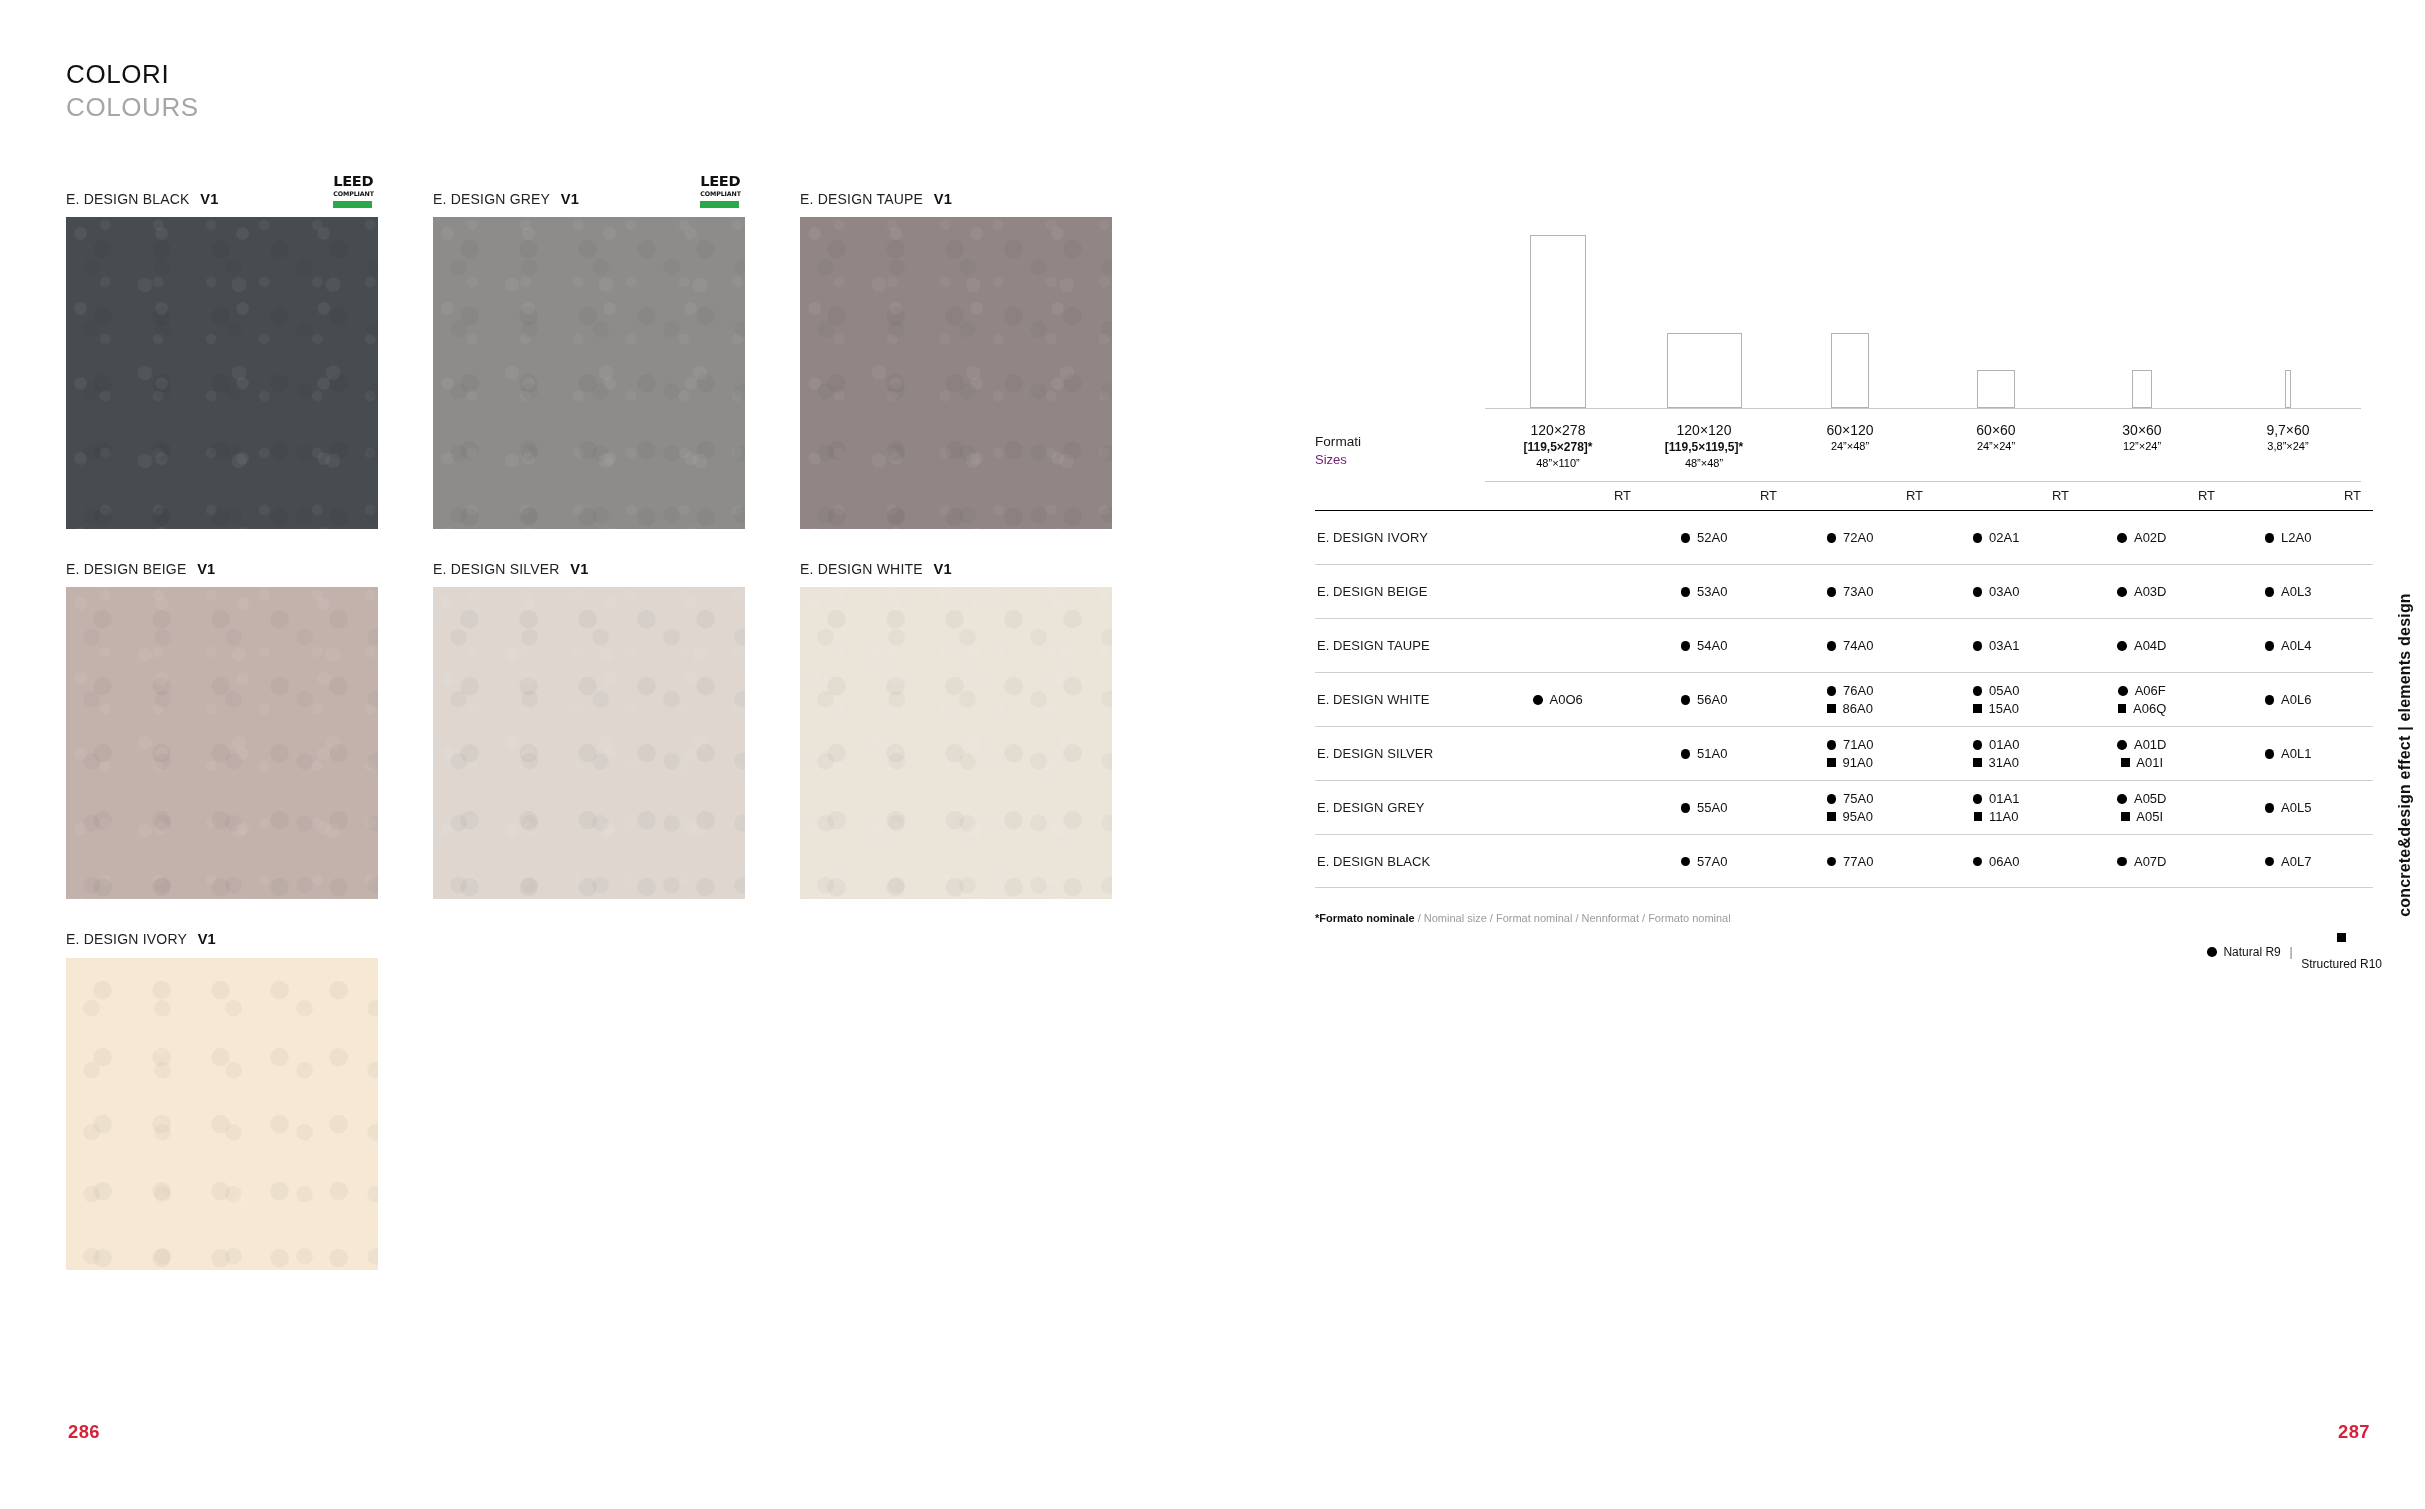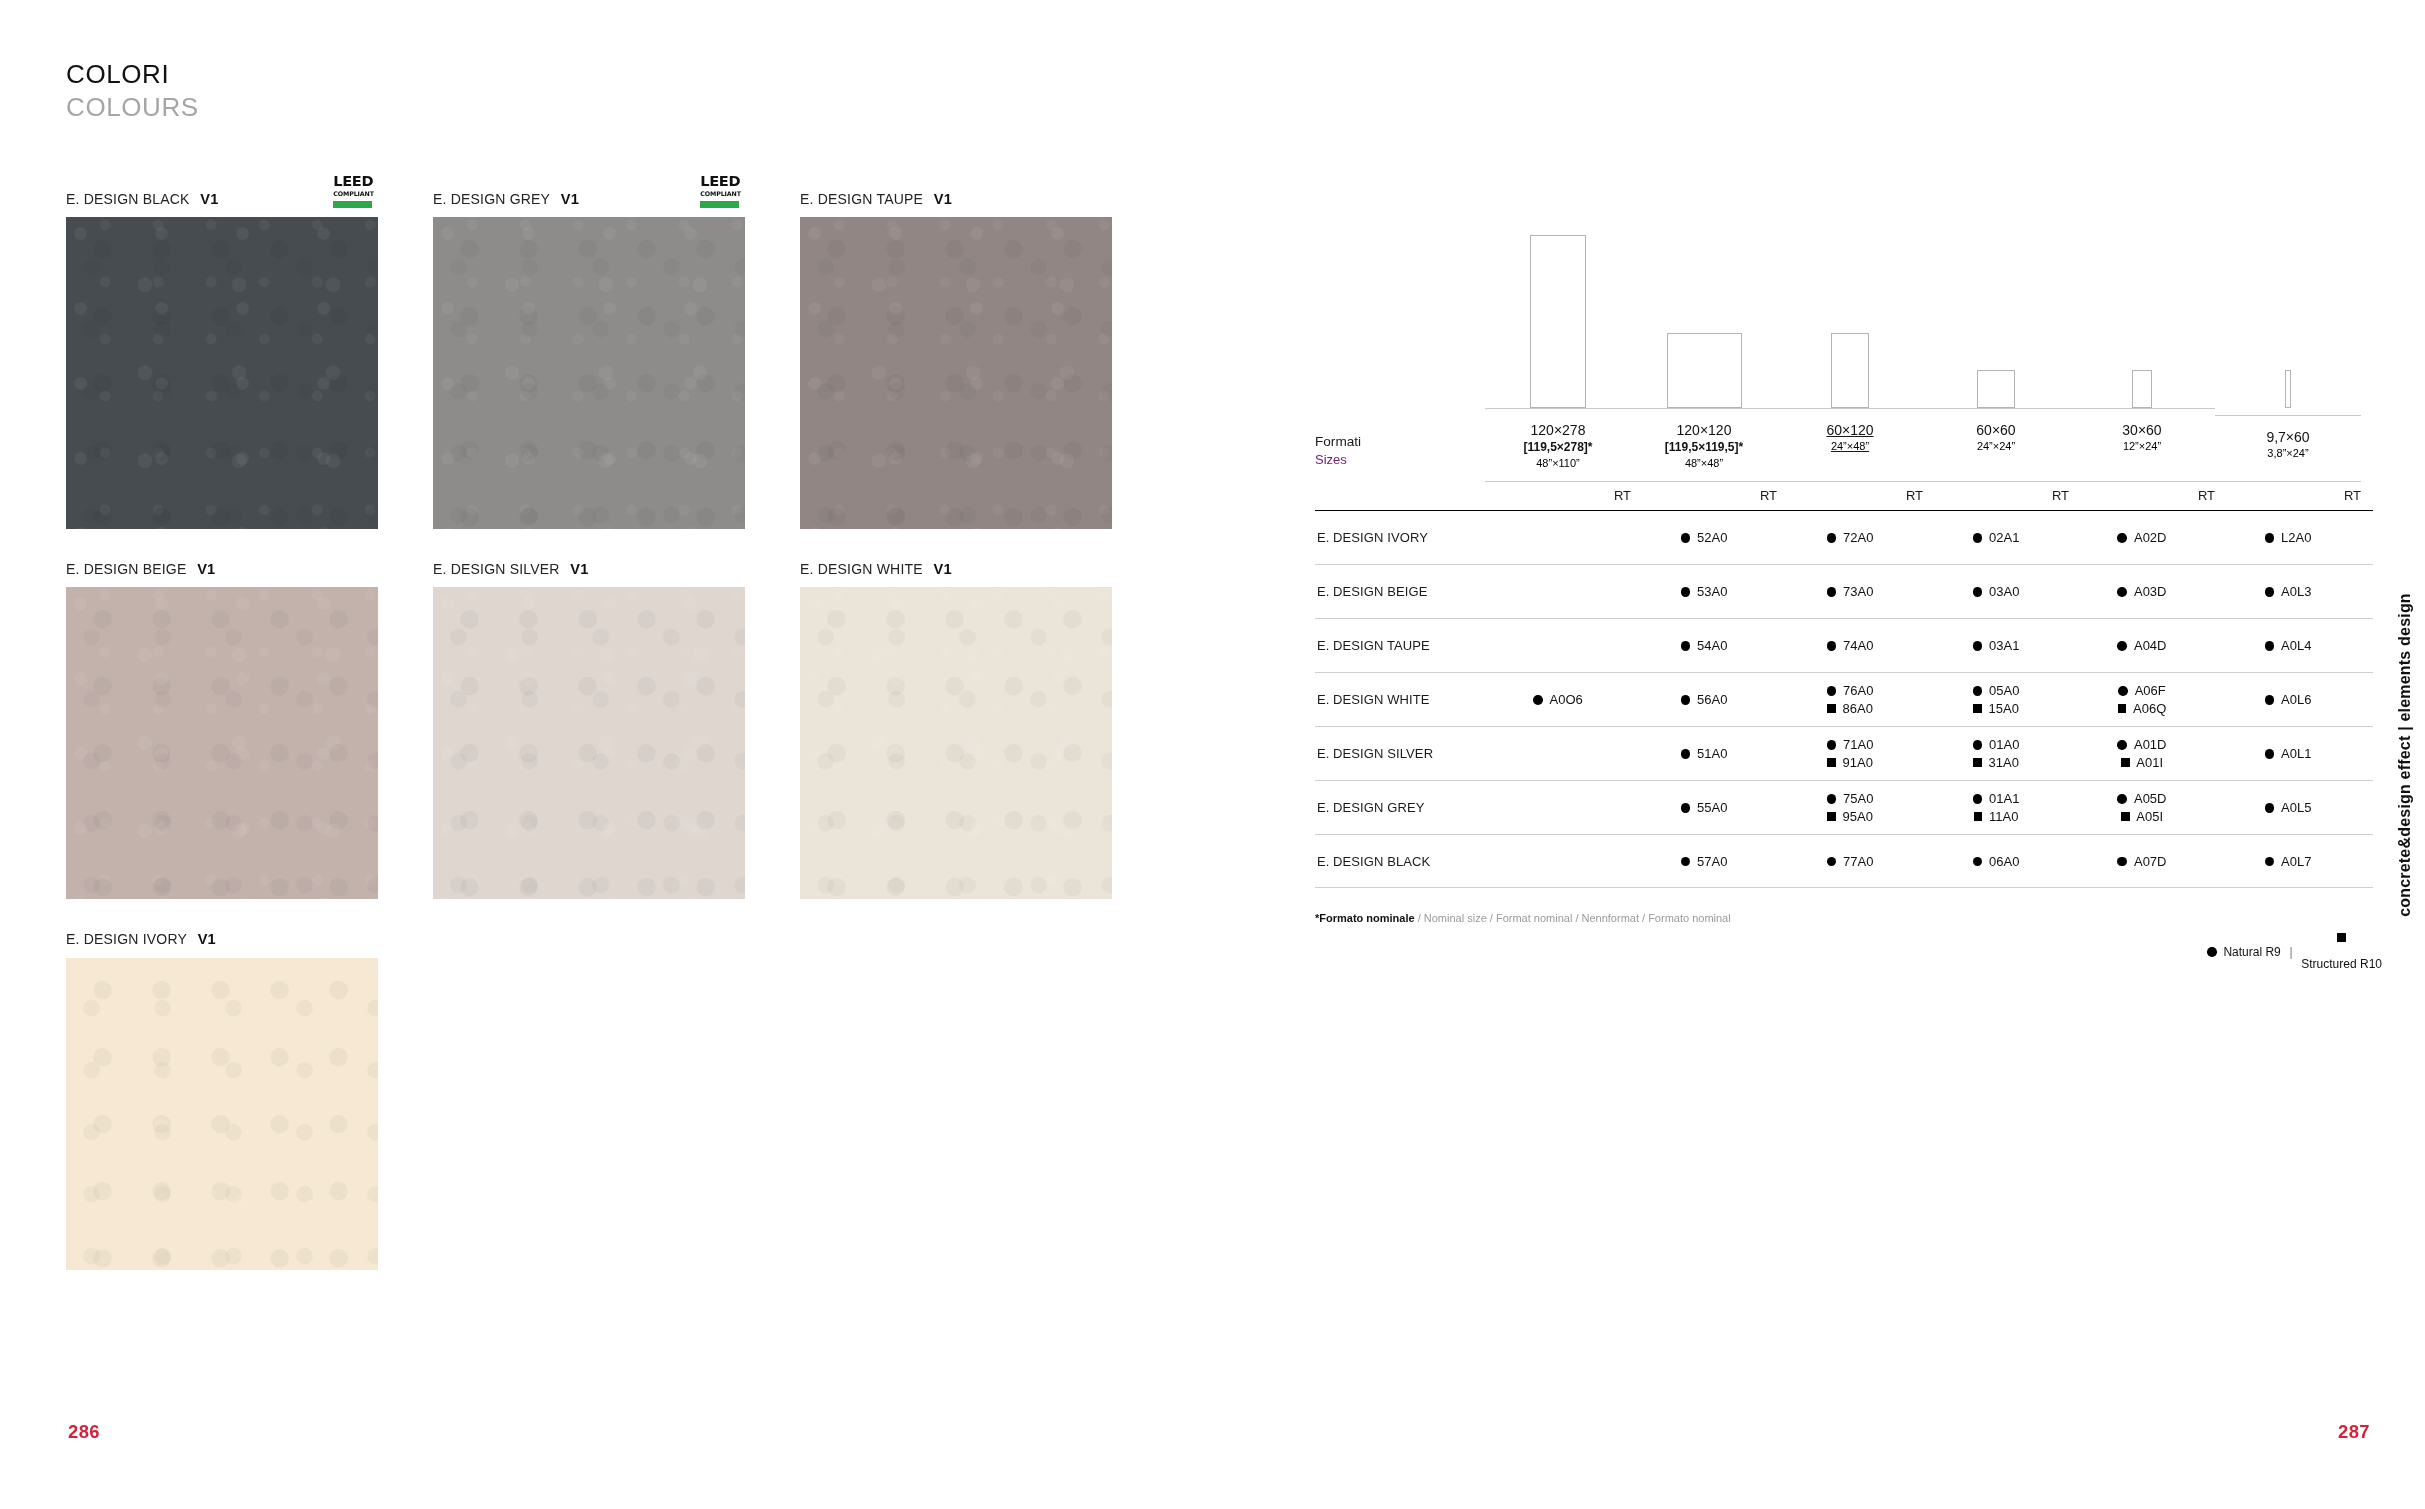--- a/index.html
+++ b/index.html
@@ -264,33 +264,33 @@
           <div class="fmt-cell" style="border-top: 1px solid rgb(201, 201, 201); border-bottom: 1px solid rgb(201, 201, 201);">
             <div class="m1">120×278</div>
             <div class="m2">[119,5×278]*</div>
             <div class="m3">48”×110”</div>
           </div>
           <div class="fmt-cell" style="border-top: 1px solid rgb(201, 201, 201); border-bottom: 1px solid rgb(201, 201, 201); border-left: none;">
             <div class="m1">120×120</div>
             <div class="m2">[119,5×119,5]*</div>
             <div class="m3">48”×48”</div>
           </div>
-          <div class="fmt-cell" style="border-top: 1px solid rgb(201, 201, 201); border-bottom: 1px solid rgb(201, 201, 201); text-decoration: underline;">
+          <div class="fmt-cell" style="border-top: 1px solid rgb(201, 201, 201); border-bottom: 1px solid rgb(201, 201, 201);">
             <div class="m1">60×120</div>
             <div class="m3">24”×48”</div>
           </div>
           <div class="fmt-cell" style="border-top: 1px solid rgb(201, 201, 201); border-bottom: 1px solid rgb(201, 201, 201);">
             <div class="m1">60×60</div>
             <div class="m3">24”×24”</div>
           </div>
           <div class="fmt-cell" style="border-top: 1px solid rgb(201, 201, 201); border-bottom: 1px solid rgb(201, 201, 201);">
             <div class="m1">30×60</div>
             <div class="m3">12”×24”</div>
           </div>
-          <div class="fmt-cell" style="border-top: 1px solid rgb(201, 201, 201); border-bottom: 1px solid rgb(201, 201, 201); margin-top: 7px;">
+          <div class="fmt-cell" style="border-top: 1px solid rgb(201, 201, 201); border-bottom: 1px solid rgb(201, 201, 201);">
             <div class="m1">9,7×60</div>
             <div class="m3">3,8”×24”</div>
           </div>
         </div>
 
       <div class="rt-row" id="rt-row">
           <div></div>
           <div class="rt-cell">RT</div>
           <div class="rt-cell">RT</div>
           <div class="rt-cell">RT</div>

